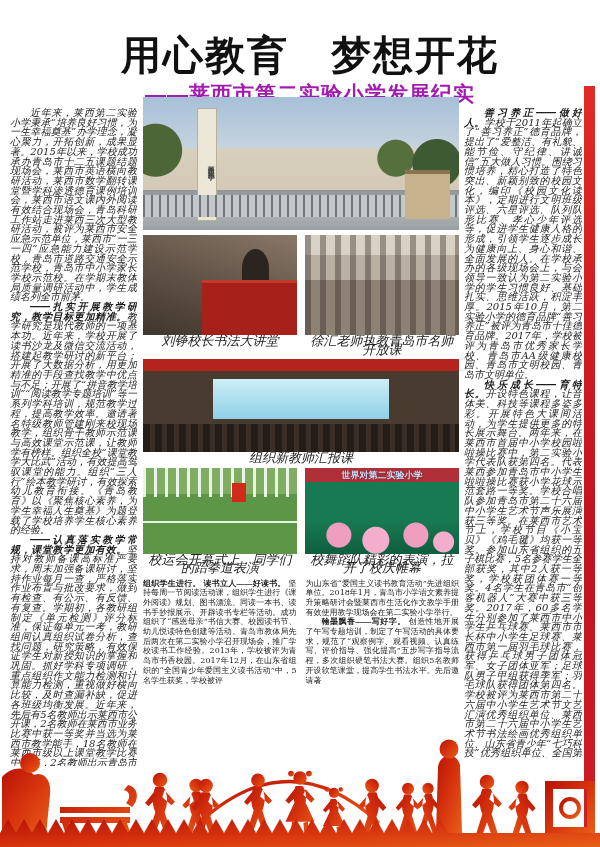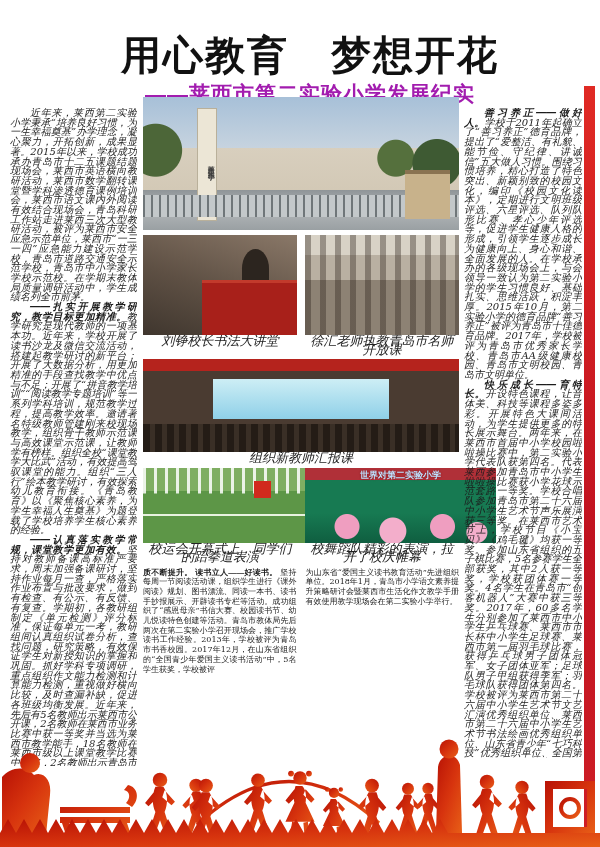--- a/index.html
+++ b/index.html
@@ -23,21 +23,21 @@
   .col-right{left:464px;width:118px;height:650px;}
   
   .col-mid{position:absolute;top:97px;left:143px;width:316px;}
   figure{margin:0;}
   .photo{position:relative;width:100%;overflow:hidden;}
   figcaption{font-size:13px;line-height:8.5px;font-style:italic;color:#222;text-align:center;
              padding:2px 4px 0;}
   .ph-row{display:flex;gap:8px;margin-top:5px;}
   .ph-row figure{flex:1;min-width:0;}
   .ph-big{height:133px;}
-  .ph-s1{height:100px;} .ph-s2{height:93px;} .ph-s3{height:75px;padding-left:37px;}
+  .ph-s1{height:100px;} .ph-s2{height:93px;} .ph-s3{height:86px;}
   
   .ph1{background:
     radial-gradient(circle at 93% 50%, #3e5a33 0 24px, rgba(0,0,0,0) 25px),
     radial-gradient(circle at 4% 40%, #4c6638 0 26px, rgba(0,0,0,0) 27px),
     radial-gradient(circle at 80% 46%, #55703d 0 18px, rgba(0,0,0,0) 19px),
     linear-gradient(180deg,#a7c0d8 0%,#c6d3df 38%,#d8cfbe 38%,#d3c9b6 70%,#8f9598 70%,#b3b7b9 84%,#9aa0a3 100%);}
   .gate-sign{position:absolute;left:17%;top:8%;width:18px;height:84%;background:#ece6d6;
              border:1px solid #b9b09a;display:flex;justify-content:center;
              writing-mode:vertical-rl;font-size:7px;letter-spacing:1px;color:#3a3a3a;
              font-family:"Liberation Sans",sans-serif;}
@@ -158,27 +158,31 @@
         <div class="photo ph-s3 ph7">
           <div class="banner-text">世界对第二实验小学</div>
         </div>
         <figcaption>校舞蹈队精彩的表演，拉开了校庆帷幕</figcaption>
       </figure>
     </div>
 
     <div class="mid-text">
       <div class="subcol">
         <p class="cont">
-          <b class="lead">质不断提升。</b>
+          <b class="lead">组织学生进行。</b>
           <b class="lead">读书立人——好读书。</b>
           <span>坚持每周一节阅读活动课，组织学生进行《课外阅读》规划、图书漂流、同读一本书、读书手抄报展示、开辟读书专栏等活动。成功组织了“感恩母亲”书信大赛、校园读书节、幼儿悦读特色创建等活动。青岛市教体局先后两次在第二实验小学召开现场会，推广学校读书工作经验。2013年，学校被评为青岛市书香校园。2017年12月，在山东省组织的“全国青少年爱国主义读书活动”中，5名学生获奖，学校被评</span>
         </p>
       </div>
       <div class="subcol">
         <p class="cont"><span>为山东省“爱国主义读书教育活动”先进组织单位。2018年1月，青岛市小学语文素养提升策略研讨会暨莱西市生活化作文教学手册有效使用教学现场会在第二实验小学举行。</span></p>
+        <p>
+          <b class="lead">翰墨飘香——写好字。</b>
+          <span>创造性地开展了午写专题培训，制定了午写活动的具体要求，规范了“观察例字、观看视频、认真练写、评价指导、强化提高”五步写字指导流程，多次组织硬笔书法大赛。组织5名教师开设软笔课堂，提高学生书法水平。先后邀请著</span>
+        </p>
       </div>
     </div>
   </section>
 
   <section class="col col-right">
     <p><b class="lead">善习养正——做好人。</b><span>学校于2011年起确立了“善习养正”德育品牌，提出了“爱整洁、有礼貌、能节俭、守纪律、讲诚信”五大做人习惯。围绕习惯培养，精心打造了特色突出、新颖别致的校园文化，编印《校园文化读本》，定期进行文明班级评选、六星评选、队列队形比赛、孝心少年评选等，促进学生健康人格的形成，引领学生逐步成长为健康向上、身心和谐、全面发展的人。在学校承办的各级现场会上，与会领导一致认为第二实验小学的学生习惯良好、基础扎实、思维活跃，积淀丰厚。2015年10月，第二实验小学的德育品牌“善习养正”被评为青岛市十佳德育品牌。2017年，学校被评为青岛市优秀家长学校、青岛市AA级健康校园、青岛市文明校园、青岛市文明单位。</span></p>
     <p><b class="lead">快乐成长——育特长。</b><span>开设特色课程，让音体美、科技等课程多姿多彩。开展特色大课间活动，为学生提供更多的特长展示舞台。两年来，在莱西市首届中小学校园啦啦操比赛中，第二实验小学代表队获第四名。代表莱西参加青岛市中小学生啦啦操比赛获小学花球示范套路一等奖。学校合唱队参加青岛市第二十六届中小学生艺术节声乐展演获三等奖。在莱西市艺术节上，学校节目《小宝贝》《鸡毛毽》均获一等奖。参加山东省组织的五子棋比赛，5名参赛学生全部获奖，其中2人获一等奖，学校获团体赛一等奖。4名学生在青岛市“创客机器人”大赛中获三等奖。2017年，60多名学生分别参加了莱西市中小学生乒乓球赛、莱西市市长杯中小学生足球赛、莱西市第一届羽毛球比赛，获得乒乓球男子团体冠军、女子团体亚军；足球队男子甲组获得季军；羽毛球队获得团体第四名。学校被评为莱西市第二十六届中小学生艺术节文艺汇演优秀组织单位、莱西市第二十六届中小学生艺术节书法绘画优秀组织单位、山东省青少年“七巧科技”优秀组织单位、全国第五届中小学生艺术展演活动筹备组织工作先进单位。</span></p>
   </section>
 
   <div class="footer-art">

